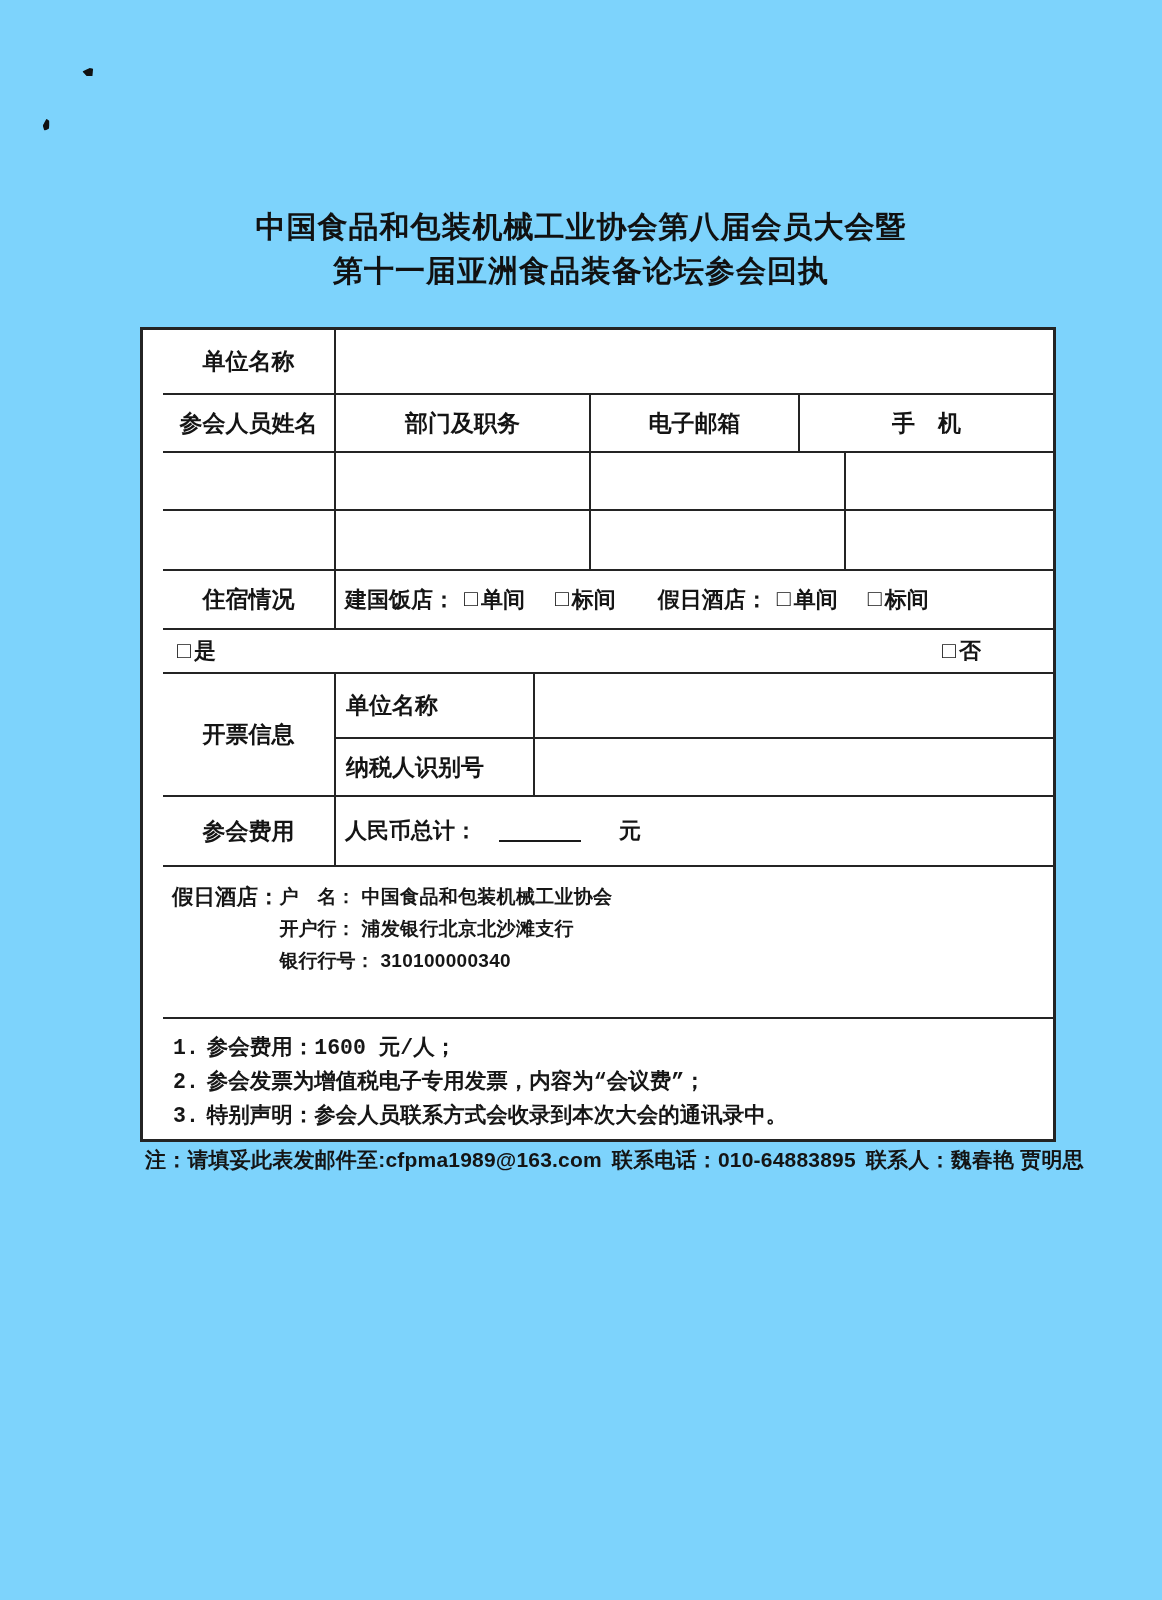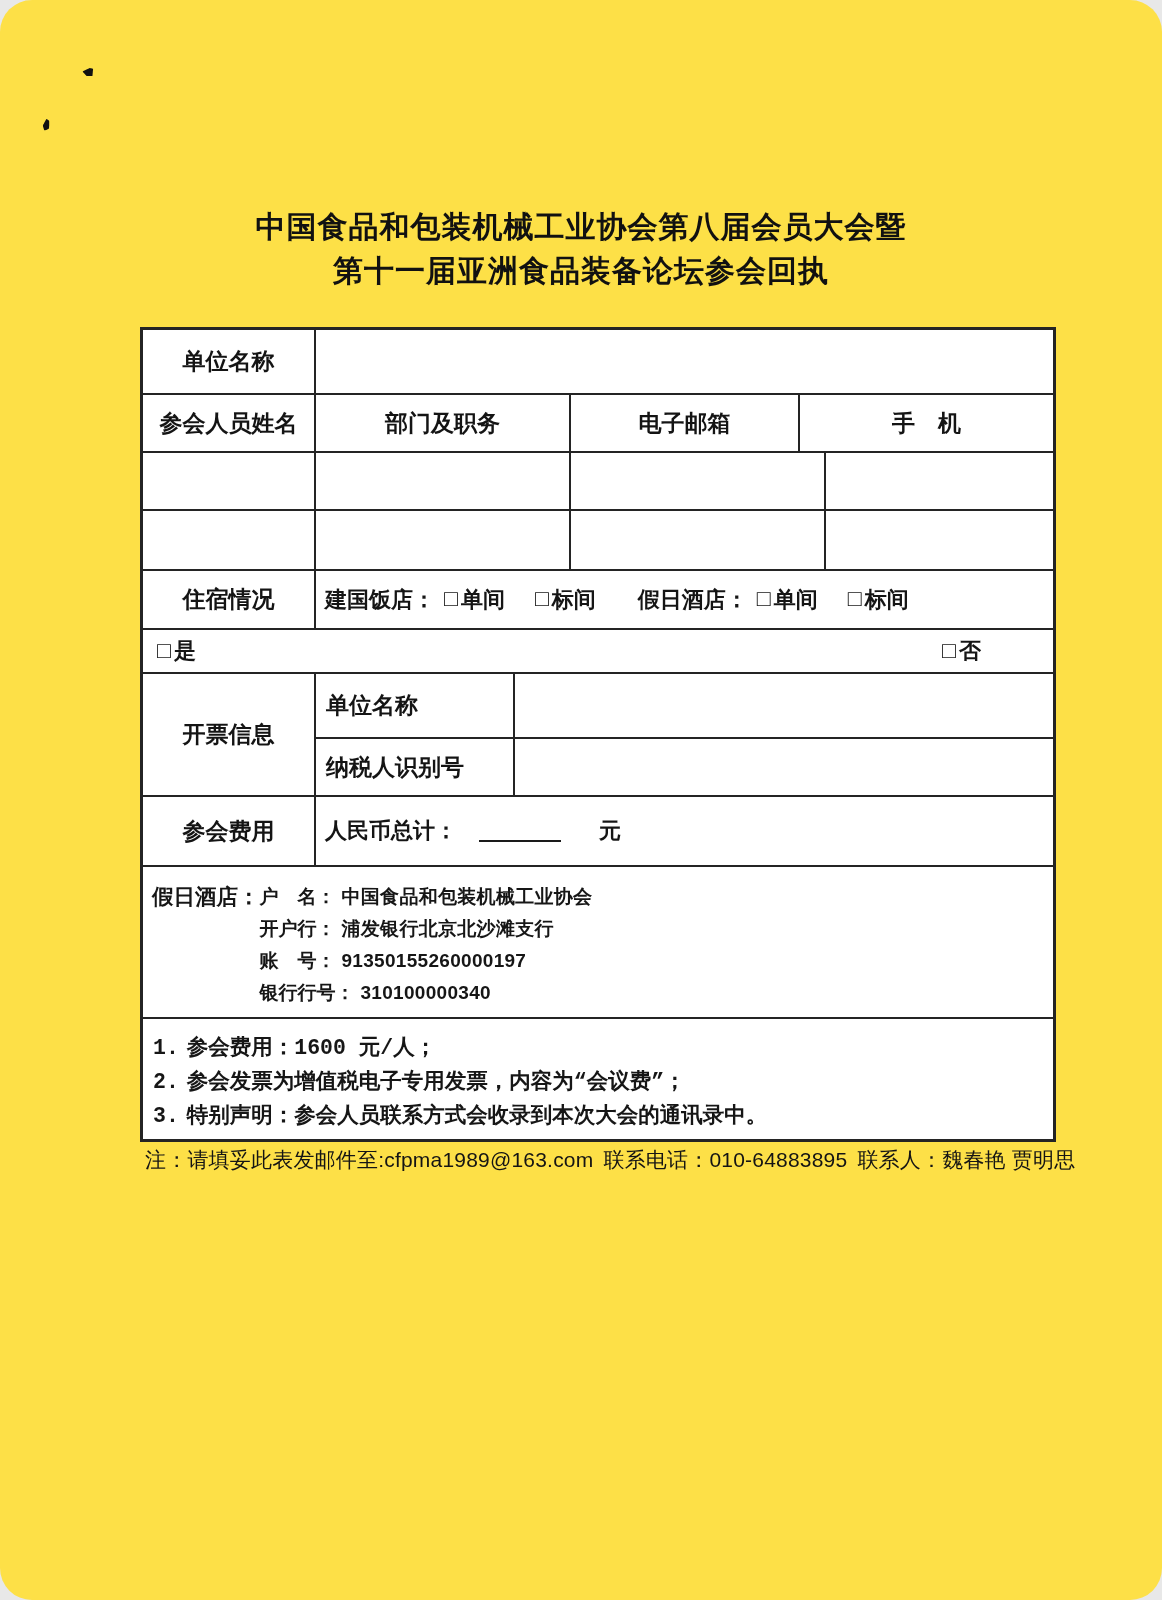--- a/index.html
+++ b/index.html
@@ -1,26 +1,25 @@
 <!DOCTYPE html>
 <html><head>
 <meta charset="utf-8">
 <style>
   * { margin: 0; padding: 0; box-sizing: border-box; }
   html, body { background: #e8e8e8; }
   .page {
     position: relative;
     width: 1162px;
     height: 1600px;
-    background: #fde047;
+    background: #7dd3fc;
     margin: 0 auto;
     overflow: hidden;
     font-family: "Liberation Sans", "DejaVu Sans", sans-serif;
     color: #161616;
-    border-radius: 32px;
   }
 
   
   .artifact { position: absolute; background: #111; }
   .artifact-1 {
     left: 83px; top: 68px; width: 12px; height: 9px;
     border-radius: 1px 6px 2px 7px;
     transform: rotate(-18deg);
     clip-path: polygon(0 18%, 100% 0, 68% 100%, 22% 78%);
   }
@@ -45,20 +44,21 @@
 
   
   .form-table {
     position: absolute;
     left: 140px; top: 327px;
     width: 916px; height: 815px;
     border: 3px solid #242424;
     display: flex;
     flex-direction: column;
     background: #fff;
+    padding-left: 20px;
   }
   .row { display: flex; border-top: 2px solid #242424; width: 100%; }
   .row:first-child { border-top: none; }
   .cell {
     border-left: 2px solid #242424;
     display: flex;
     align-items: center;
     overflow: hidden;
   }
   .cell:first-child { border-left: none; }
@@ -120,21 +120,21 @@
   
   .notes-cell { width: 100%; padding: 12px 10px 0 10px; display: flex; flex-direction: column; }
   .note-line { font-weight: 700; font-size: 21.5px; line-height: 34px; white-space: nowrap; font-family: Liberation Mono, monospace; }
   .note-num { margin-right: 8px; }
 
   
   .footer-note {
     position: absolute;
     left: 145px; top: 1146px;
     width: 940px;
-    font-weight: 400;
+    font-weight: 700;
     font-size: 21px;
     letter-spacing: 0.2px;
     color: #141414;
     white-space: nowrap;
   }
   .footer-note span { margin-right: 4px; }
 </style>
 </head>
 <body>
 
@@ -260,23 +260,20 @@
       <div class="remit-cell">
         <div class="remit-label">假日酒店：</div>
         <div class="remit-lines">
           <div class="remit-line">
             <span class="remit-key">户　名：</span><span class="remit-value">中国食品和包装机械工业协会</span>
           </div>
           <div class="remit-line">
             <span class="remit-key">开户行：</span><span class="remit-value">浦发银行北京北沙滩支行</span>
           </div>
           <div class="remit-line">
-            <span class="remit-key">账　号：</span><span class="remit-value">91350155260000197</span>
-          </div>
-          <div class="remit-line">
             <span class="remit-key">银行行号：</span><span class="remit-value">310100000340</span>
           </div>
         </div>
       </div>
     </div>
 
     <div class="row h-r11">
       <div class="notes-cell">
         <div class="note-line">
           <span class="note-num">1.</span><span>参会费用：1600 元/人；</span>

